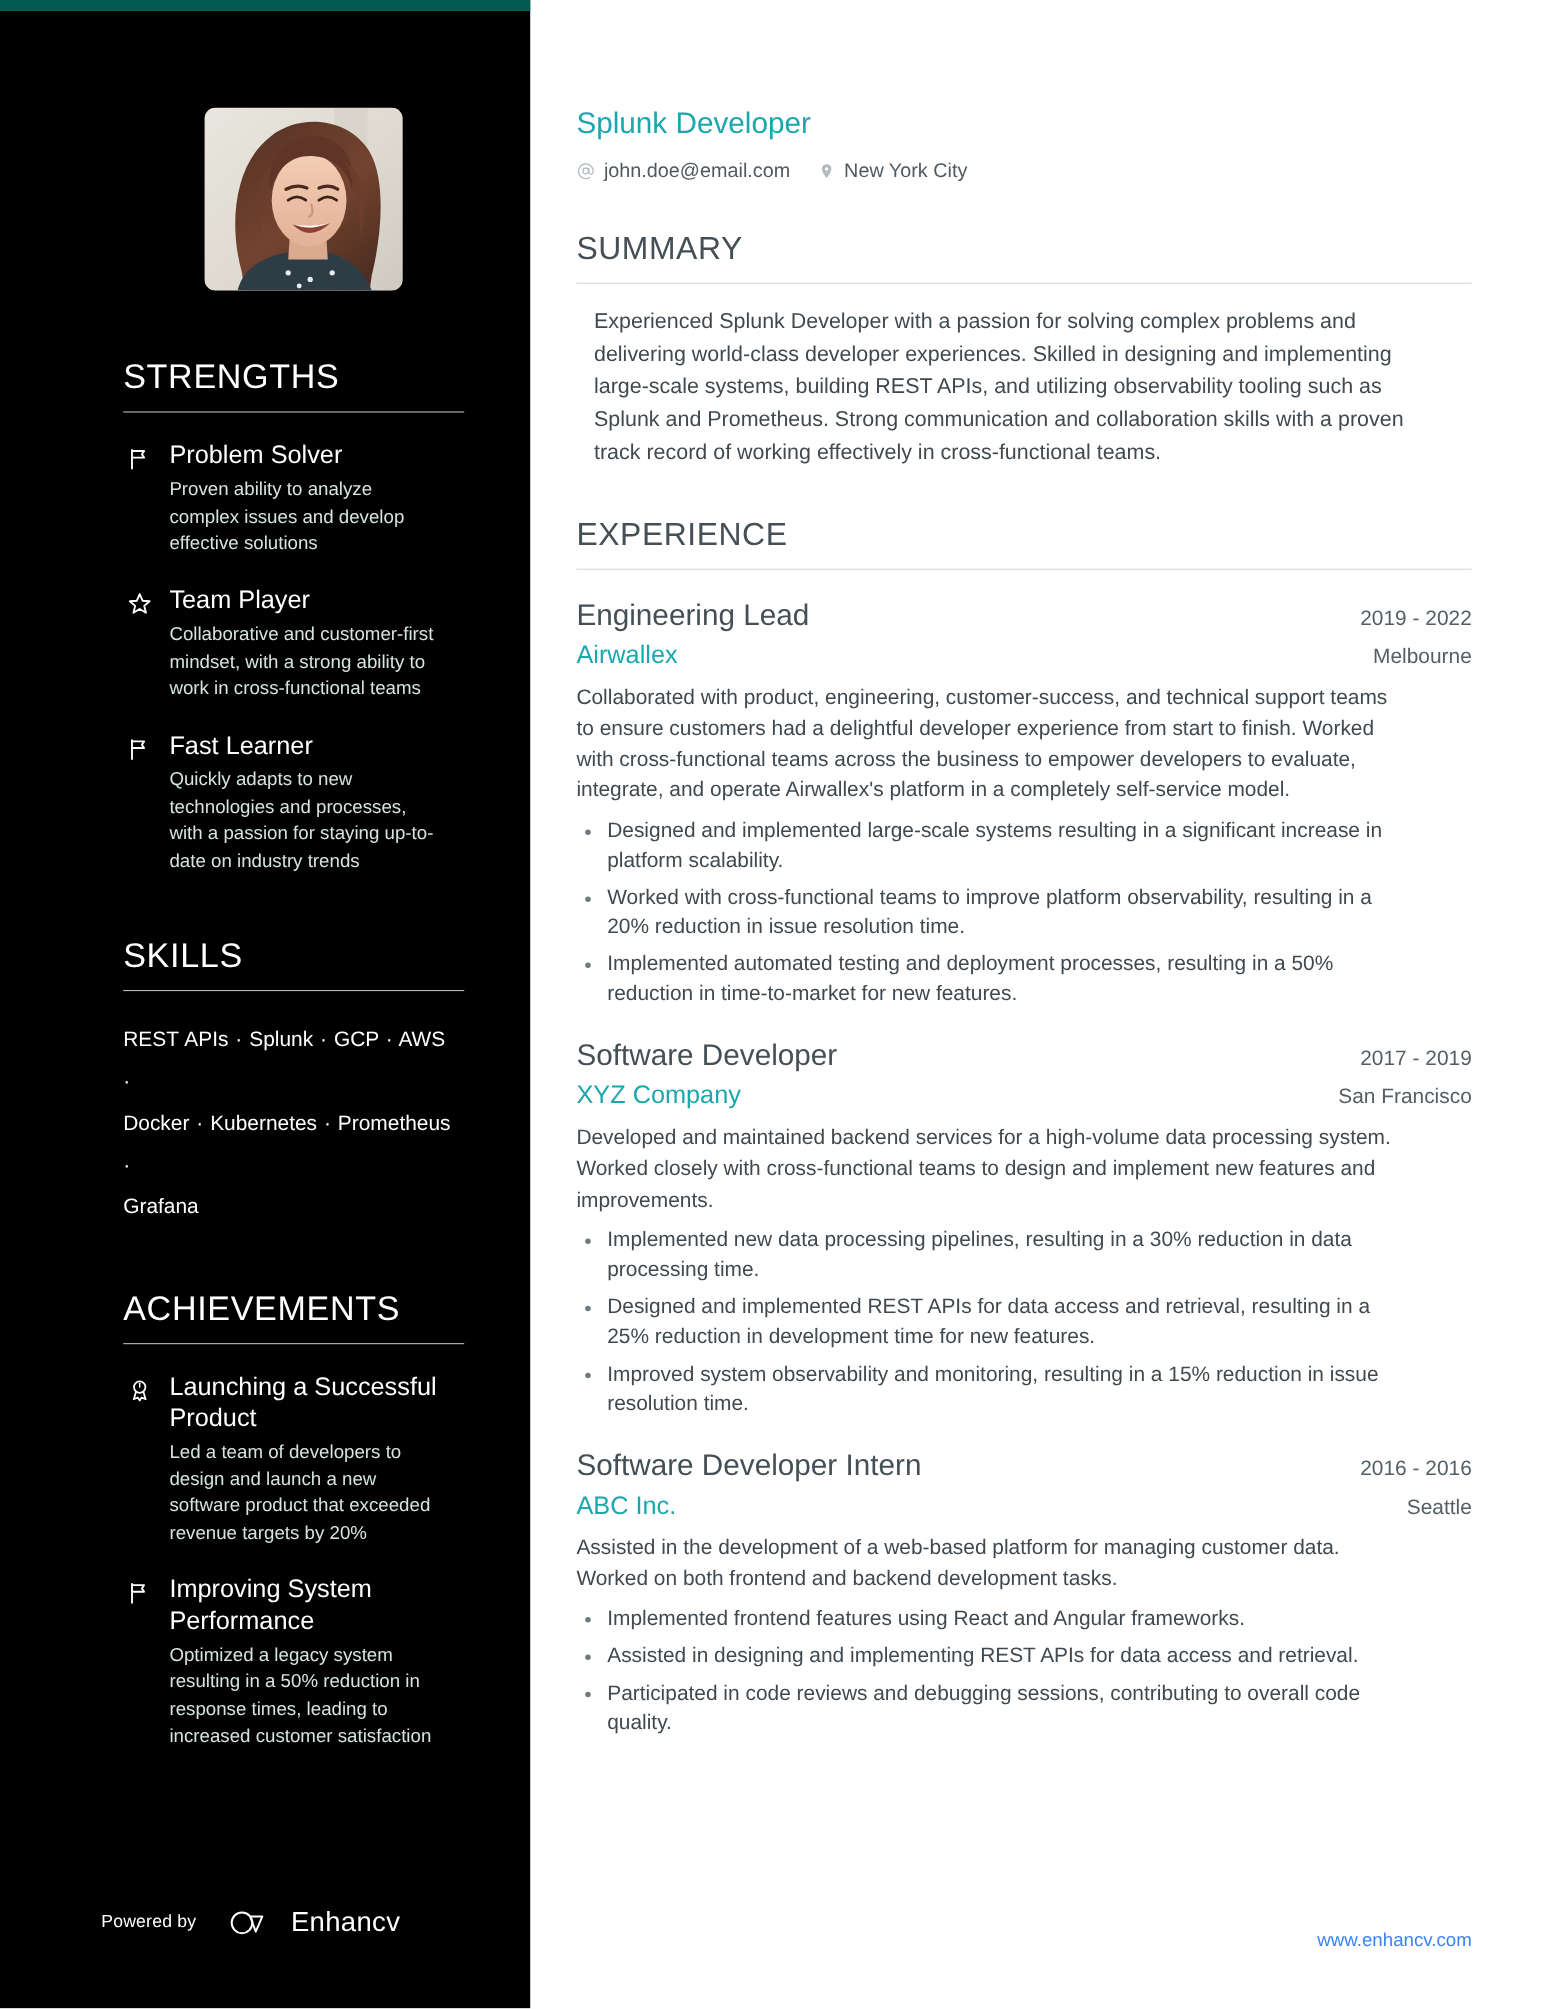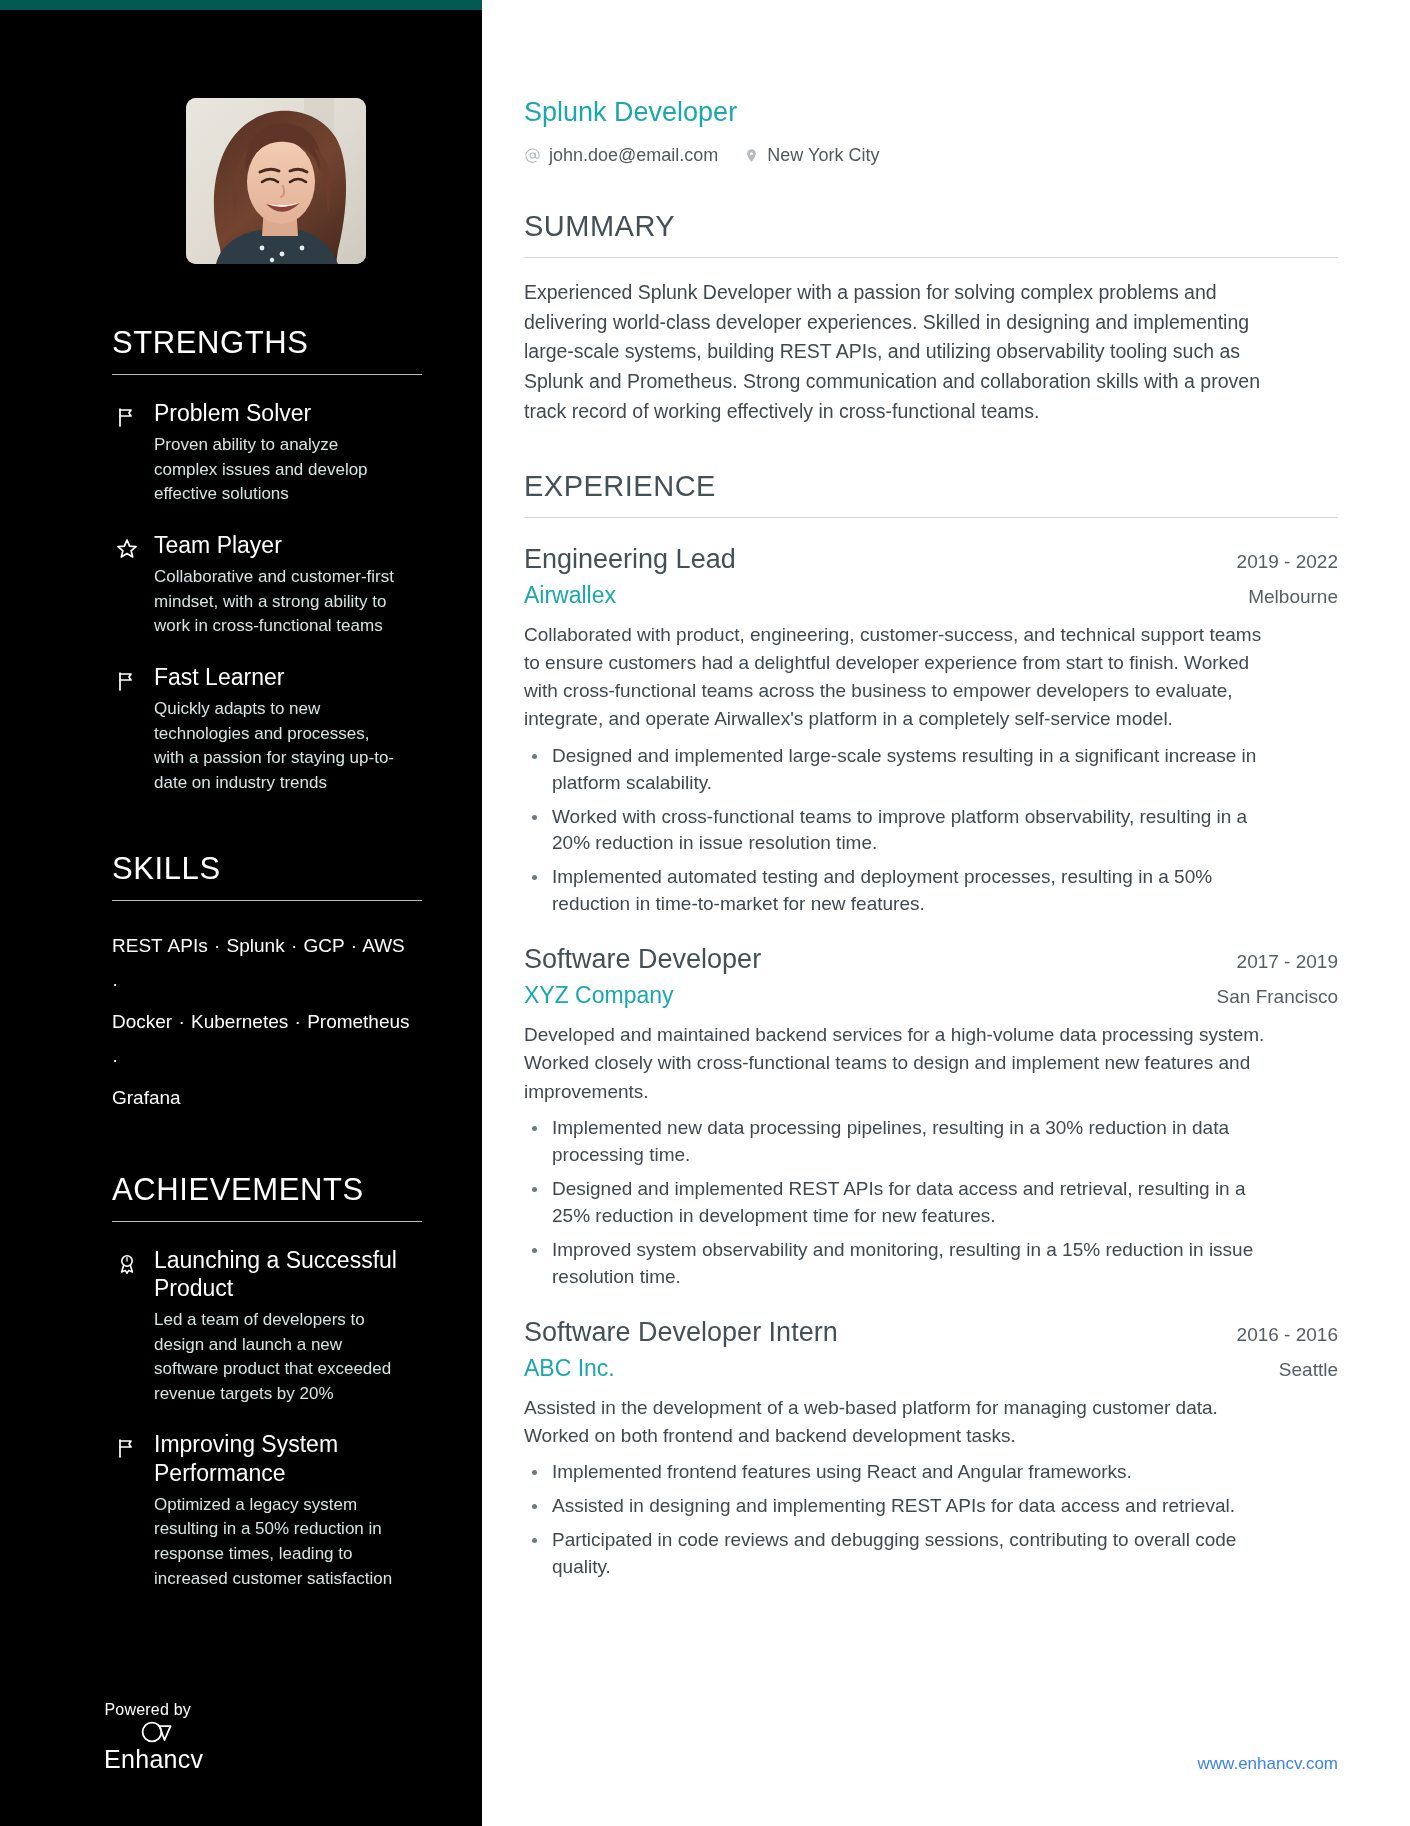--- a/index.html
+++ b/index.html
@@ -96,24 +96,23 @@
     font-size: 19px;
     line-height: 2.0;
     color: #ffffff;
     max-width: 300px;
     word-spacing: 1px;
   }
 
   .footer-brand {
     position: absolute;
     left: 92px;
-    bottom: 52px;
+    bottom: 64px;
     display: flex;
     align-items: center;
-    flex-direction: column;
   }
   .powered {
     font-size: 16px;
     color: #ffffff;
     font-weight: 400;
     letter-spacing: 0.2px;
   }
   .brand-logo { margin-left: 28px; display: flex; align-items: center; }
   .brand-name {
     font-size: 25px;
@@ -163,20 +162,21 @@
     height: 1px;
     background: #d3d8da;
     margin-top: 14px;
   }
   .summary {
     margin-top: 20px;
     font-size: 19.5px;
     line-height: 1.52;
     color: #40494f;
     max-width: 760px;
+    margin-left: 16px;
   }
 
   .job { margin-top: 26px; }
   .job-row {
     display: flex;
     align-items: baseline;
     justify-content: space-between;
   }
   .job-title {
     font-size: 27px;

